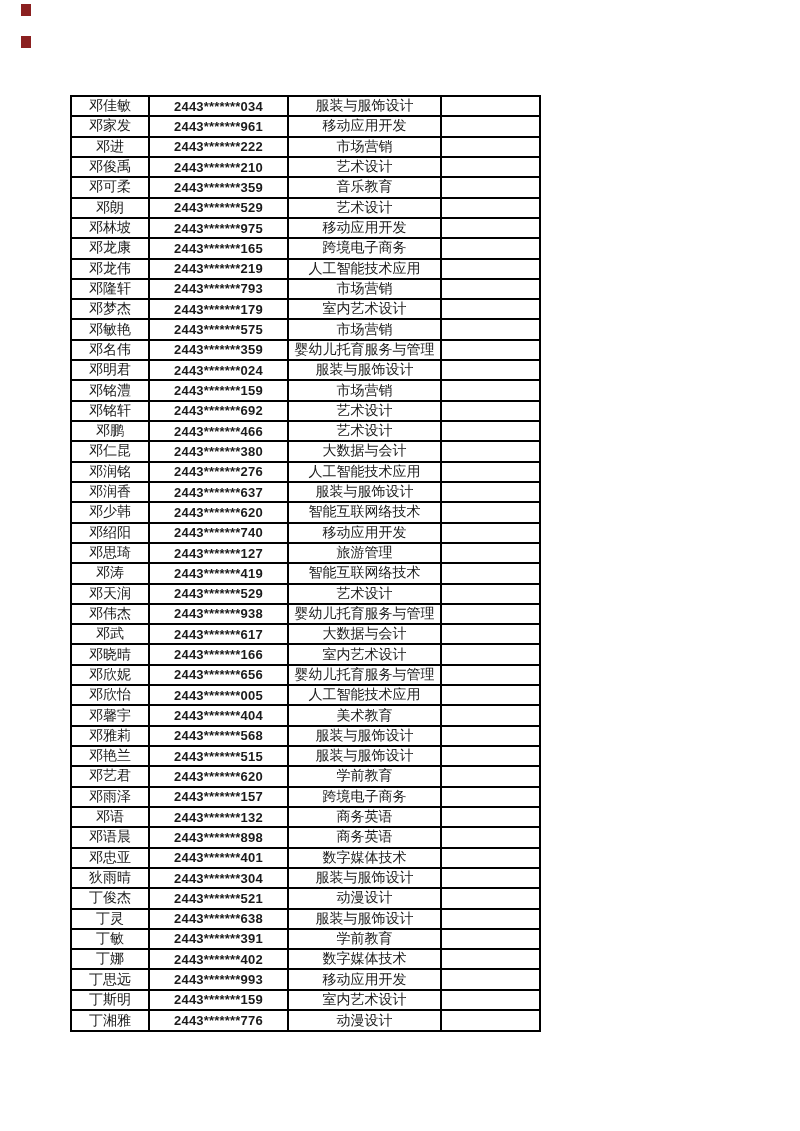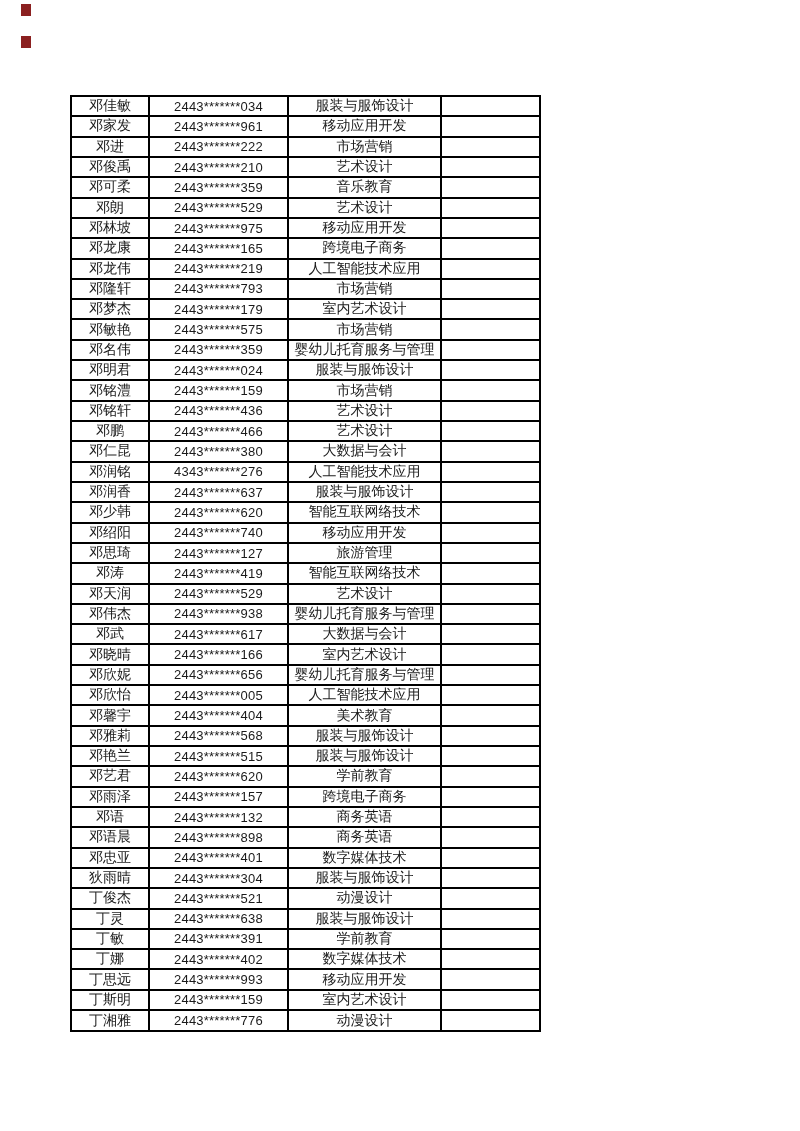--- a/index.html
+++ b/index.html
@@ -44,21 +44,21 @@
     height: 15px;
   }
   .doc-table td.zh {
     font-family: "Liberation Serif", serif;
     font-size: 14px;
     color: #1a1a1a;
   }
   .doc-table td.num {
     font-family: "Liberation Sans", sans-serif;
     font-size: 13px;
-    font-weight: 400;
+    font-weight: 700;
     color: #1a1a1a;
     letter-spacing: 0.2px;
   }
 </style>
 </head>
 <body>
 
 <div class="page">
   <span class="red-mark m1"></span>
   <span class="red-mark m2"></span>
@@ -156,39 +156,39 @@
           <td class="zh"></td>
         </tr>
         <tr>
           <td class="zh">邓铭澧</td>
           <td class="num">2443*******159</td>
           <td class="zh">市场营销</td>
           <td class="zh"></td>
         </tr>
         <tr>
           <td class="zh">邓铭轩</td>
-          <td class="num">2443*******436</td>
+          <td class="num">2443*******692</td>
           <td class="zh">艺术设计</td>
           <td class="zh"></td>
         </tr>
         <tr>
           <td class="zh">邓鹏</td>
           <td class="num">2443*******466</td>
           <td class="zh">艺术设计</td>
           <td class="zh"></td>
         </tr>
         <tr>
           <td class="zh">邓仁昆</td>
           <td class="num">2443*******380</td>
           <td class="zh">大数据与会计</td>
           <td class="zh"></td>
         </tr>
         <tr>
           <td class="zh">邓润铭</td>
-          <td class="num">4343*******276</td>
+          <td class="num">2443*******276</td>
           <td class="zh">人工智能技术应用</td>
           <td class="zh"></td>
         </tr>
         <tr>
           <td class="zh">邓润香</td>
           <td class="num">2443*******637</td>
           <td class="zh">服装与服饰设计</td>
           <td class="zh"></td>
         </tr>
         <tr>

